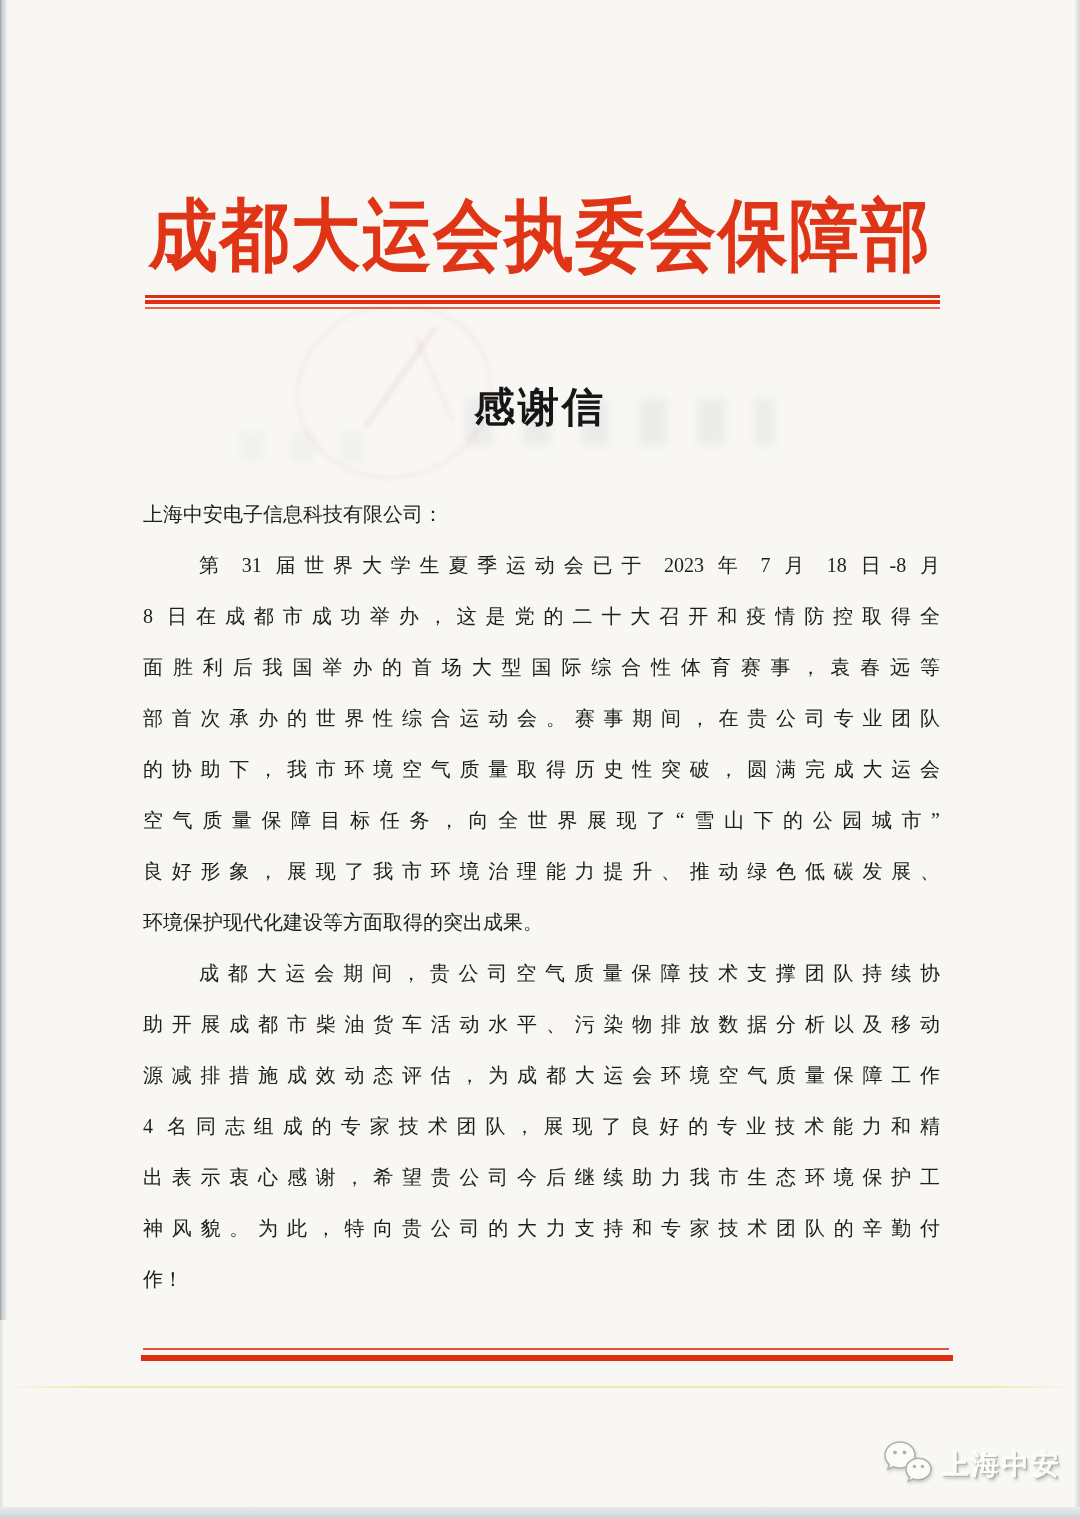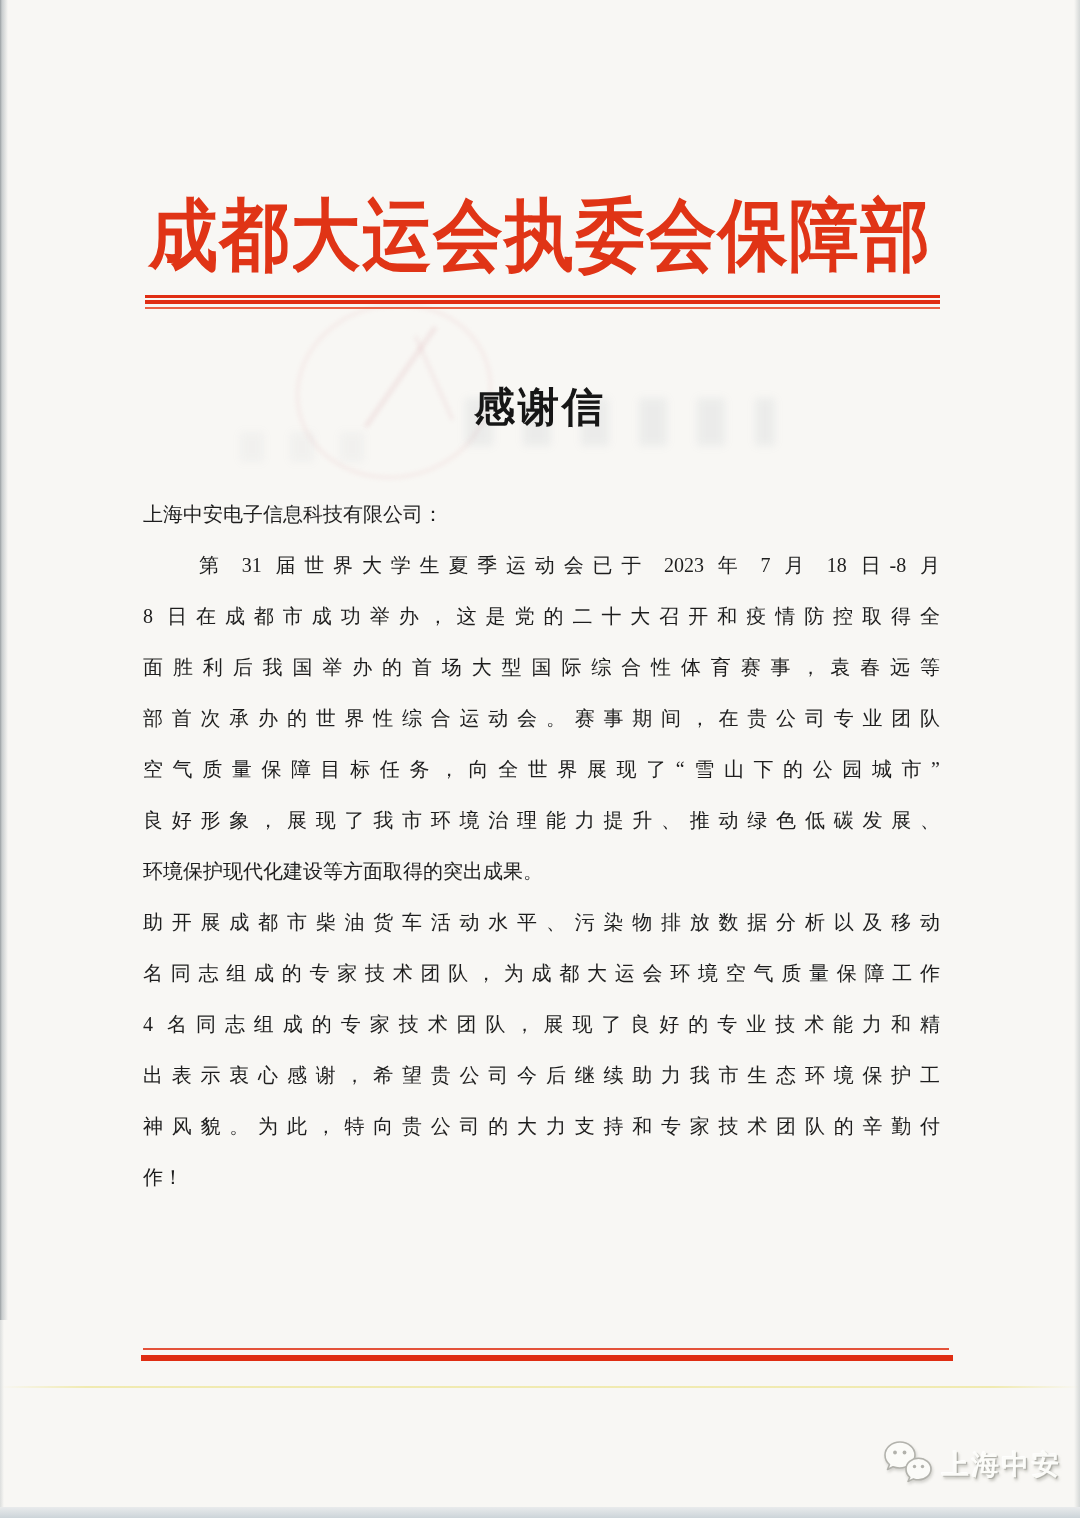--- a/index.html
+++ b/index.html
@@ -103,25 +103,27 @@
 
   <div class="letter-title">感谢信</div>
 
   <div class="letter-body">
     <div class="line no-stretch">上海中安电子信息科技有限公司：</div>
 
   <div class="line indent">第 31 届世界大学生夏季运动会已于 2023 年 7 月 18 日-8 月</div>
       <div class="line">8 日在成都市成功举办，这是党的二十大召开和疫情防控取得全</div>
       <div class="line">面胜利后我国举办的首场大型国际综合性体育赛事，袁春远等</div>
       <div class="line">部首次承办的世界性综合运动会。赛事期间，在贵公司专业团队</div>
+      <div class="line">的协助下，我市环境空气质量取得历史性突破，圆满完成大运会</div>
       <div class="line">空气质量保障目标任务，向全世界展现了“雪山下的公园城市”</div>
       <div class="line">良好形象，展现了我市环境治理能力提升、推动绿色低碳发展、</div>
       <div class="line para-end">环境保护现代化建设等方面取得的突出成果。</div>
+      <div class="line indent">成都大运会期间，贵公司空气质量保障技术支撑团队持续协</div>
       <div class="line">助开展成都市柴油货车活动水平、污染物排放数据分析以及移动</div>
-      <div class="line">名同志组成的专家技术团队，为成都大运会环境空气质量保障工作</div>
+      <div class="line">源减排措施成效动态评估，为成都大运会环境空气质量保障工作</div>
       <div class="line">4 名同志组成的专家技术团队，展现了良好的专业技术能力和精</div>
       <div class="line">出表示衷心感谢，希望贵公司今后继续助力我市生态环境保护工</div>
       <div class="line">神风貌。为此，特向贵公司的大力支持和专家技术团队的辛勤付</div>
       <div class="line para-end">作！</div>
     </div>
 
   <div class="bottom-rule-thin"></div>
   <div class="bottom-rule-thick"></div>
 
   <div class="brand">

